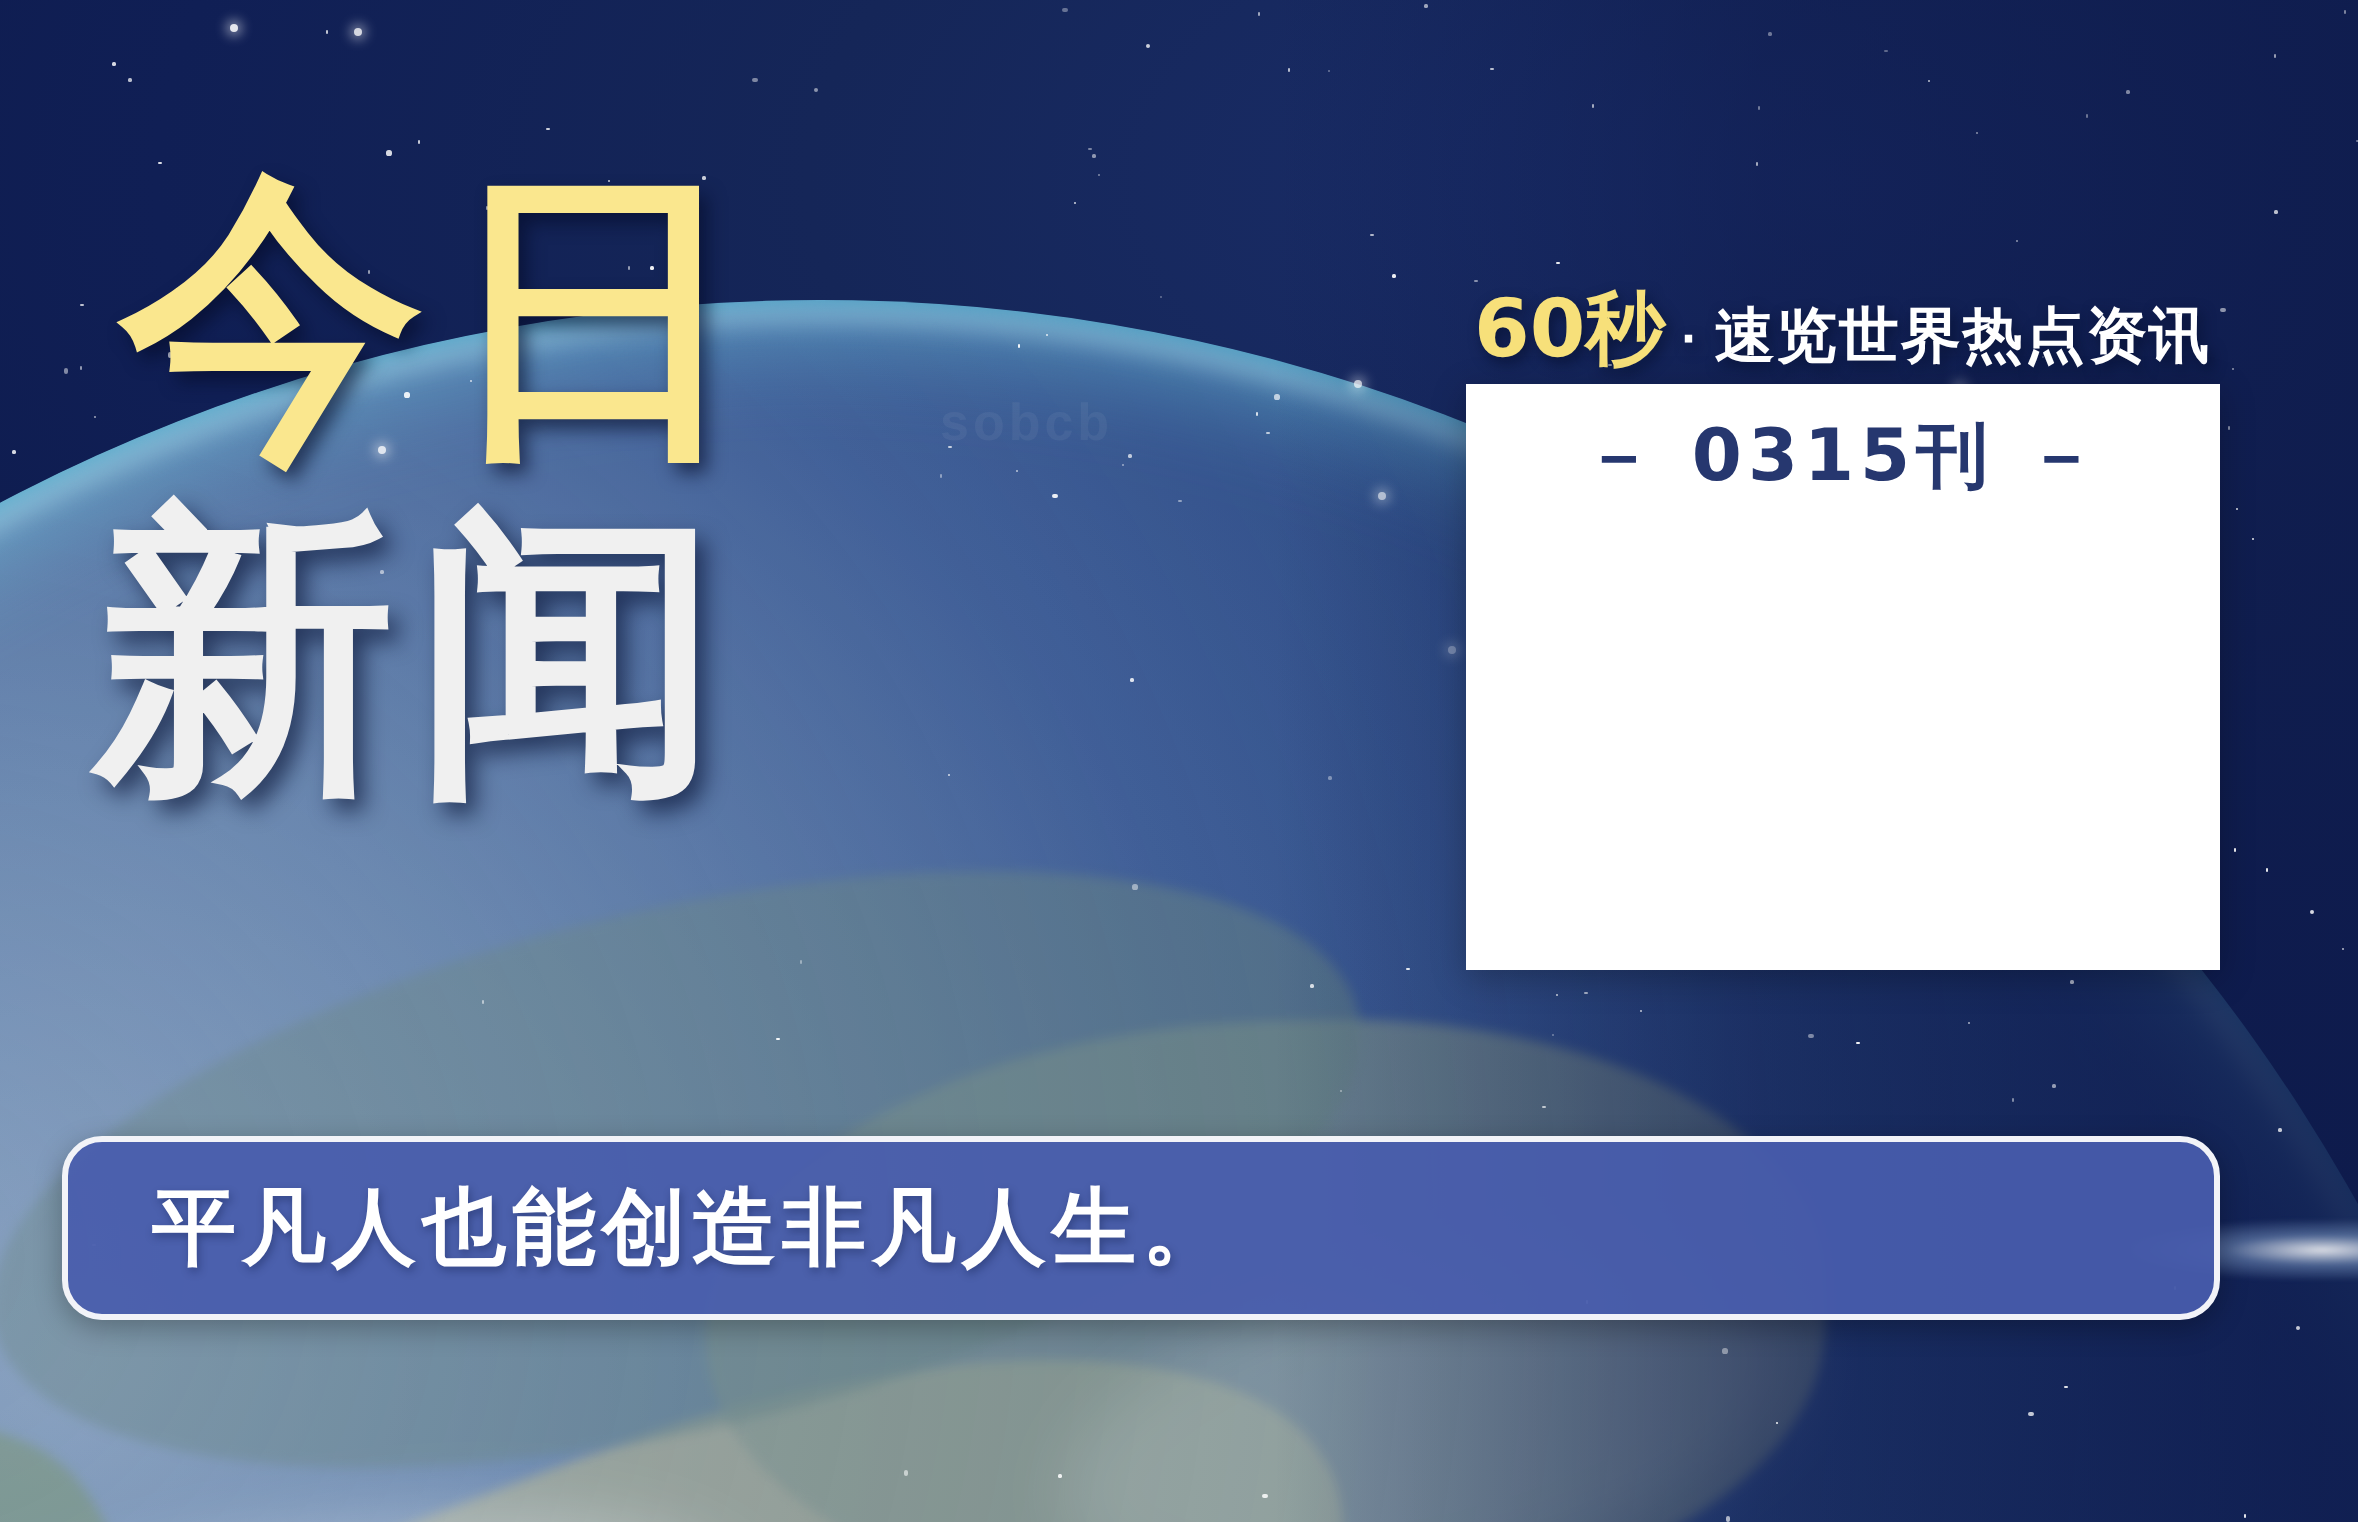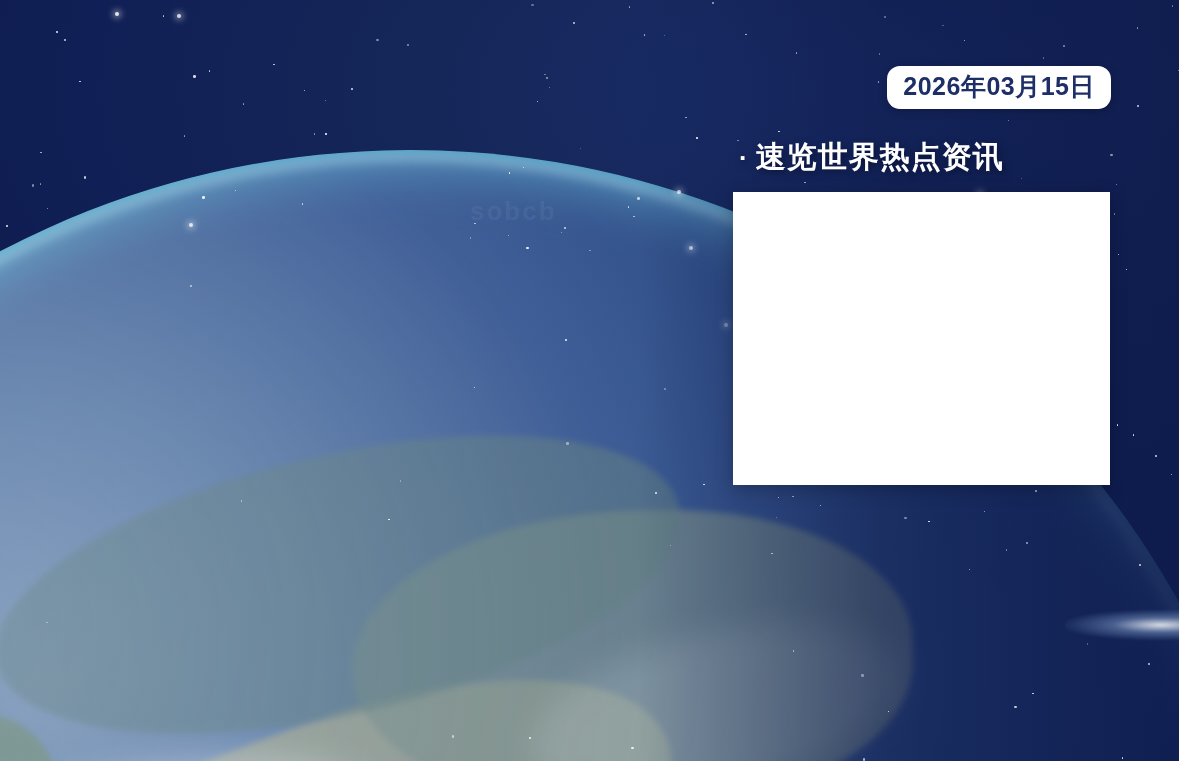--- a/index.html
+++ b/index.html
@@ -388,25 +388,33 @@
       <div class="star" style="left: 46.4px; top: 621.8px; width: 1.6px; height: 1.6px; opacity: 0.42;"></div>
       <div class="star" style="left: 234.6px; top: 189.7px; width: 1.6px; height: 1.6px; opacity: 0.75;"></div>
       <div class="star" style="left: 978.4px; top: 208.1px; width: 1.6px; height: 1.6px; opacity: 0.87;"></div>
       <div class="star" style="left: 56.4px; top: 31px; width: 1.6px; height: 1.6px; opacity: 0.83;"></div>
       <div class="star" style="left: 747.5px; top: 452px; width: 1.6px; height: 1.6px; opacity: 0.73;"></div>
     </div>
   <div class="flare"></div>
 
   <div class="watermark">sobcb</div>
 
-
-  <div class="date-pill">2026年03月15日</div>
+  <div class="brand">
+    <div class="brand-line brand-top">今日</div>
+    <div class="brand-line brand-bottom">新闻</div>
+  </div>
+
 
   <div class="tagline">
+    <span class="tag-60">60秒</span>
     <span class="tag-dot">·</span>
     <span class="tag-rest">速览世界热点资讯</span>
   </div>
 
   <div class="card">
+    <div class="card-issue">－ 0315刊 －</div>
   </div>
 
+  <div class="quote-bar">
+    <span class="quote-text">平凡人也能创造非凡人生。</span>
+  </div>
 
 </div>
 
 </body></html>

